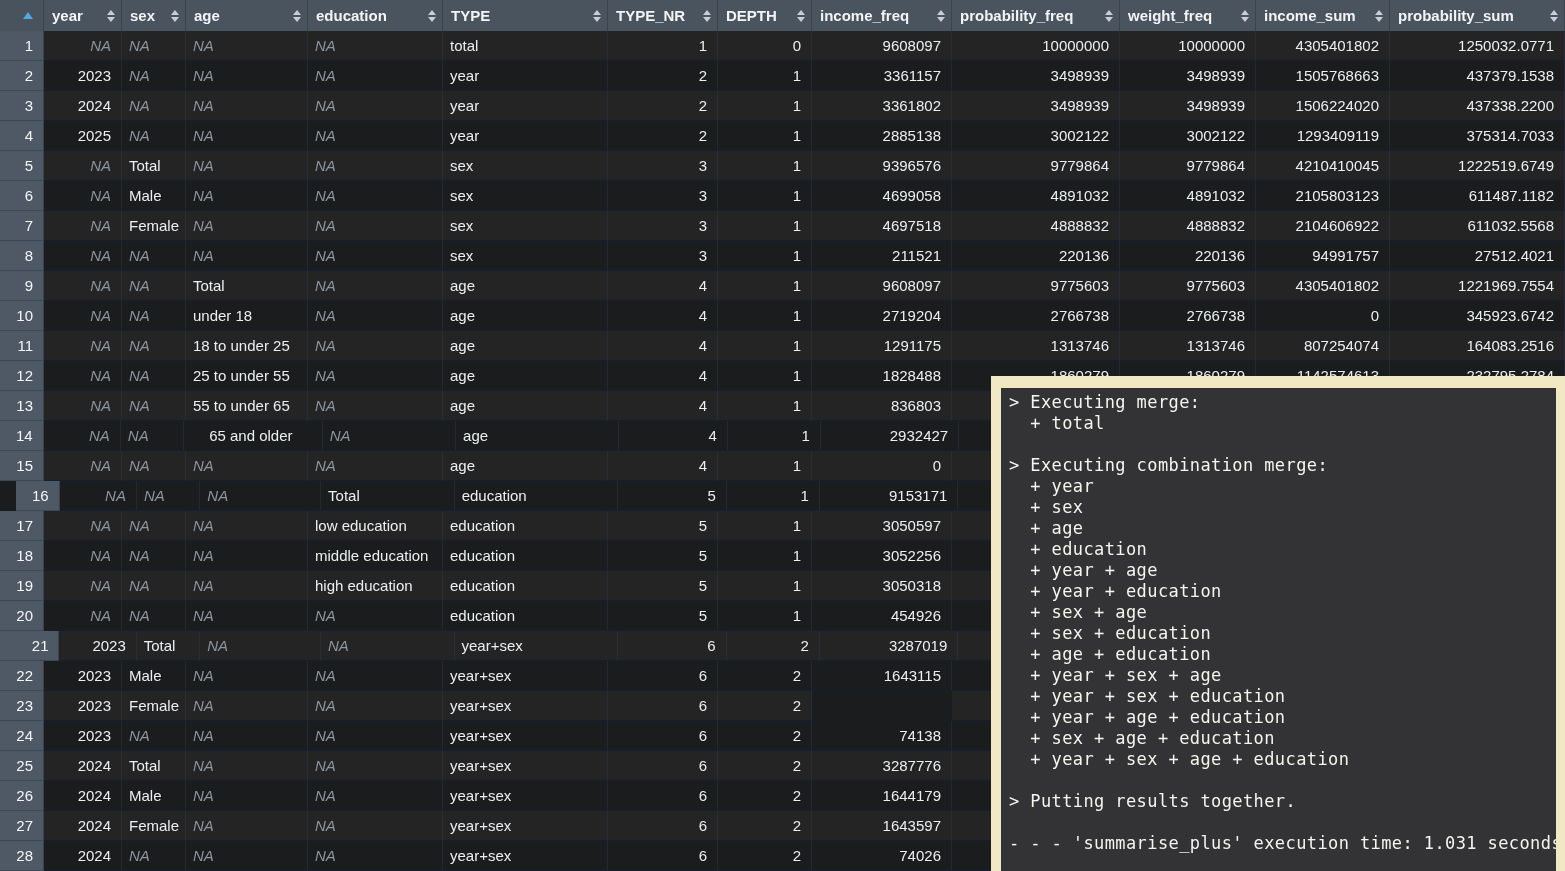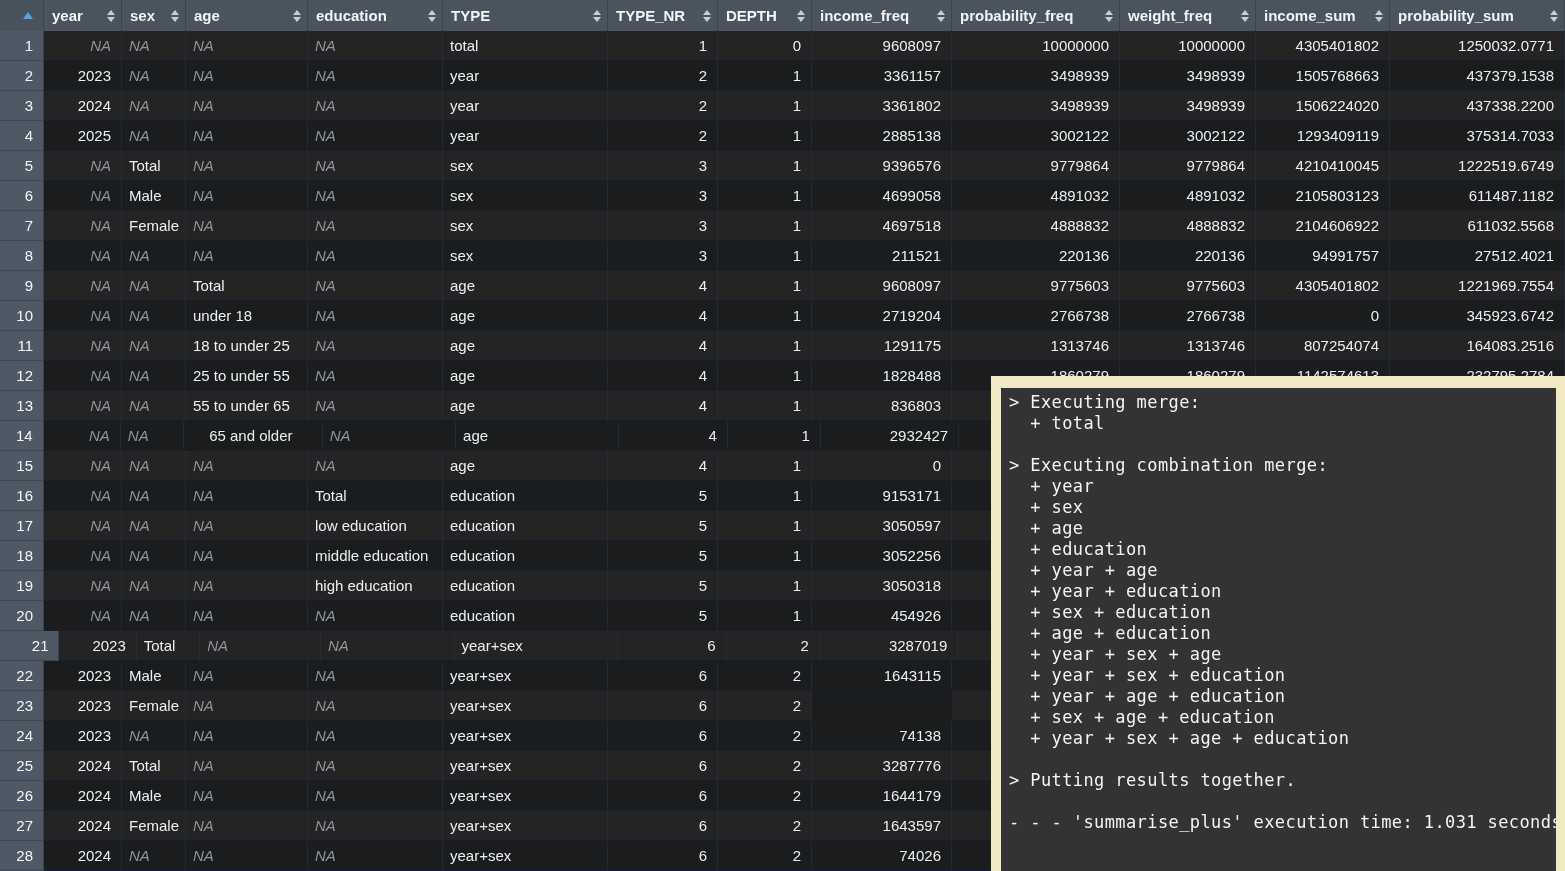--- a/index.html
+++ b/index.html
@@ -367,21 +367,21 @@
         <div class="cell left" style="width: 165px;">age</div>
         <div class="cell right" style="width: 110px;">4</div>
         <div class="cell right" style="width: 94px;">1</div>
         <div class="cell right" style="width: 140px;">0</div>
         <div class="cell right" style="width: 168px;"></div>
         <div class="cell right" style="width: 136px;"></div>
         <div class="cell right" style="width: 134px;"></div>
         <div class="cell right" style="width: 175px;"></div>
       </div>
       <div class="row even">
-        <div class="cell right rownum" style="width: 44px;">16</div>
+        <div class="cell right rownum" style="width: 44px; margin-left: 16px;">16</div>
         <div class="cell right na" style="width: 78px;">NA</div>
         <div class="cell left na" style="width: 64px;">NA</div>
         <div class="cell left na" style="width: 122px;">NA</div>
         <div class="cell left" style="width: 135px;">Total</div>
         <div class="cell left" style="width: 165px;">education</div>
         <div class="cell right" style="width: 110px;">5</div>
         <div class="cell right" style="width: 94px;">1</div>
         <div class="cell right" style="width: 140px;">9153171</div>
         <div class="cell right" style="width: 168px;"></div>
         <div class="cell right" style="width: 136px;"></div>
@@ -575,20 +575,21 @@
     <div class="cline">&gt; Executing merge:</div>
     <div class="cline">  + total</div>
     <div class="cline"> </div>
     <div class="cline">&gt; Executing combination merge:</div>
     <div class="cline">  + year</div>
     <div class="cline">  + sex</div>
     <div class="cline">  + age</div>
     <div class="cline">  + education</div>
     <div class="cline">  + year + age</div>
     <div class="cline">  + year + education</div>
+    <div class="cline">  + sex + age</div>
     <div class="cline">  + sex + education</div>
     <div class="cline">  + age + education</div>
     <div class="cline">  + year + sex + age</div>
     <div class="cline">  + year + sex + education</div>
     <div class="cline">  + year + age + education</div>
     <div class="cline">  + sex + age + education</div>
     <div class="cline">  + year + sex + age + education</div>
     <div class="cline"> </div>
     <div class="cline">&gt; Putting results together.</div>
     <div class="cline"> </div>

